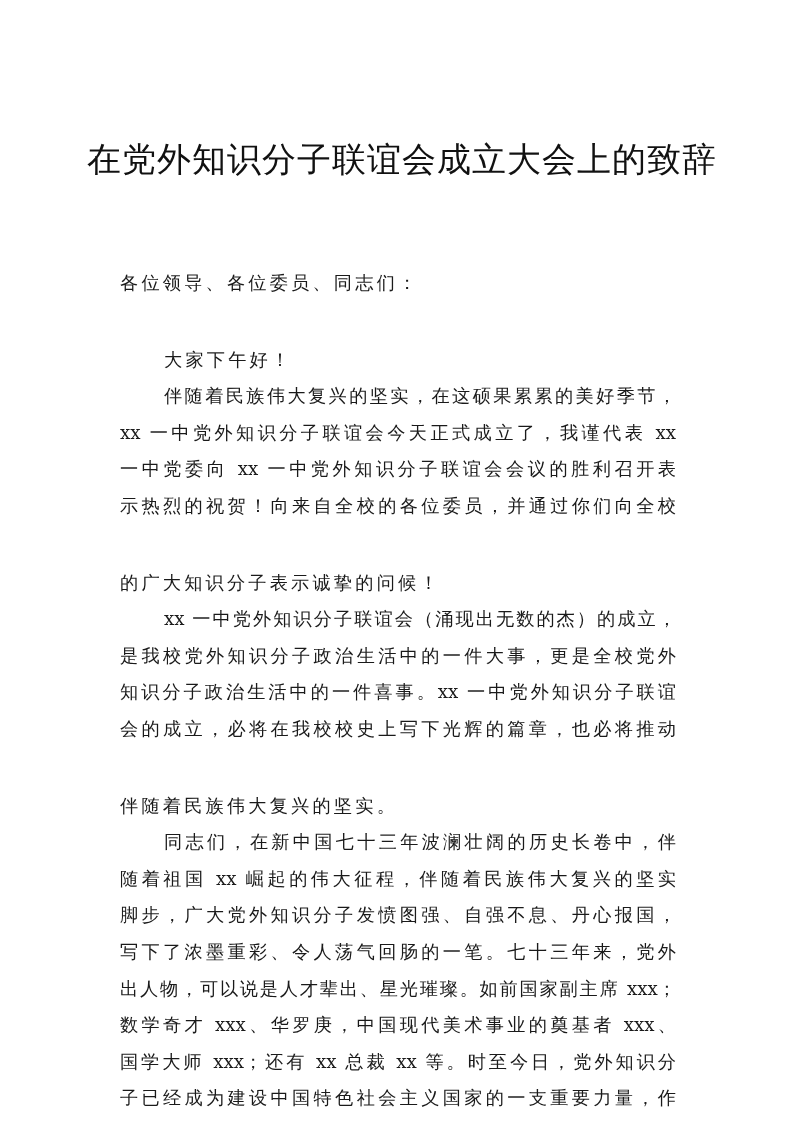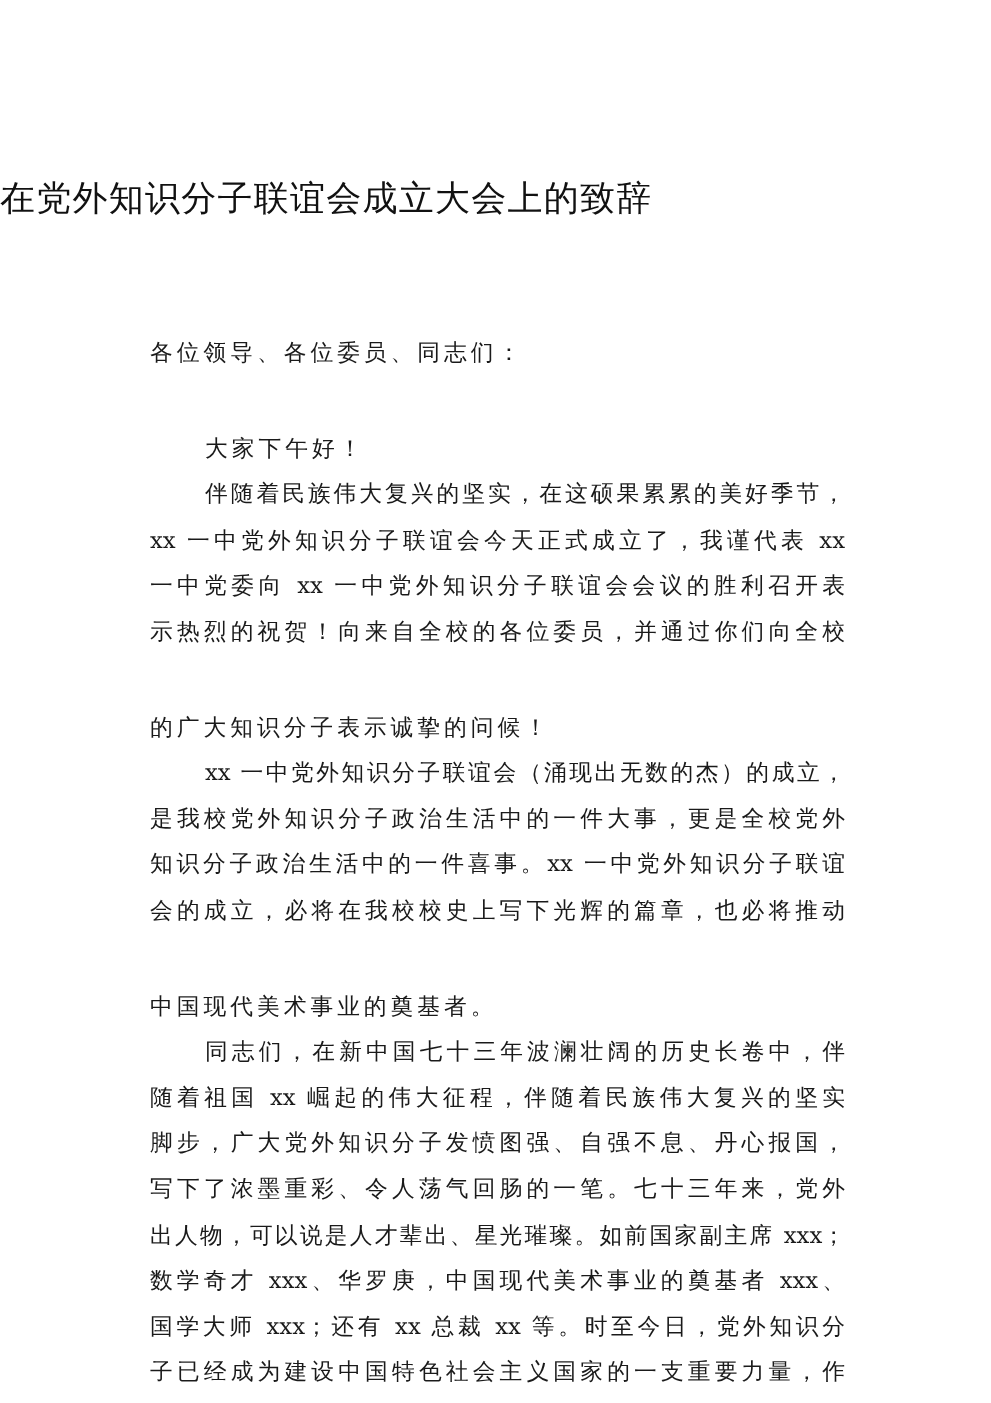--- a/index.html
+++ b/index.html
@@ -19,22 +19,22 @@
       position: absolute;
       left: 0; top: 0;
       width: 793px; height: 1122px;
       background: #ffffff;
     }
     .title {
       position: absolute;
       left: 0;
       top: 137px;
       width: 717px;
-      text-align: left;
-      font-size: 28px;
+      text-align: right;
+      font-size: 34px;
       line-height: 44px;
       letter-spacing: 1px;
       color: #111111;
       white-space: nowrap;
     }
     .body {
       position: absolute;
       left: 120px;
       top: 228px;
       width: 556px;
@@ -69,21 +69,21 @@
     <span class="line indent last">大家下午好！</span>
     <span class="line indent">伴随着民族伟大复兴的坚实，在这硕果累累的美好季节，</span>
     <span class="line">xx 一中党外知识分子联谊会今天正式成立了，我谨代表 xx</span>
     <span class="line">一中党委向 xx 一中党外知识分子联谊会会议的胜利召开表</span>
     <span class="line">示热烈的祝贺！向来自全校的各位委员，并通过你们向全校</span>
     <span class="line last">的广大知识分子表示诚挚的问候！</span>
     <span class="line indent">xx 一中党外知识分子联谊会（涌现出无数的杰）的成立，</span>
     <span class="line">是我校党外知识分子政治生活中的一件大事，更是全校党外</span>
     <span class="line">知识分子政治生活中的一件喜事。xx 一中党外知识分子联谊</span>
     <span class="line">会的成立，必将在我校校史上写下光辉的篇章，也必将推动</span>
-    <span class="line last">中国现代美术事业的奠基者。</span>
+    <span class="line last">伴随着民族伟大复兴的坚实。</span>
     <span class="line indent">同志们，在新中国七十三年波澜壮阔的历史长卷中，伴</span>
     <span class="line">随着祖国 xx 崛起的伟大征程，伴随着民族伟大复兴的坚实</span>
     <span class="line">脚步，广大党外知识分子发愤图强、自强不息、丹心报国，</span>
     <span class="line">写下了浓墨重彩、令人荡气回肠的一笔。七十三年来，党外</span>
     <span class="line">出人物，可以说是人才辈出、星光璀璨。如前国家副主席 xxx；</span>
     <span class="line">数学奇才 xxx、华罗庚，中国现代美术事业的奠基者 xxx、</span>
     <span class="line">国学大师 xxx；还有 xx 总裁 xx 等。时至今日，党外知识分</span>
     <span class="line">子已经成为建设中国特色社会主义国家的一支重要力量，作</span>
   </div>
 </div>

